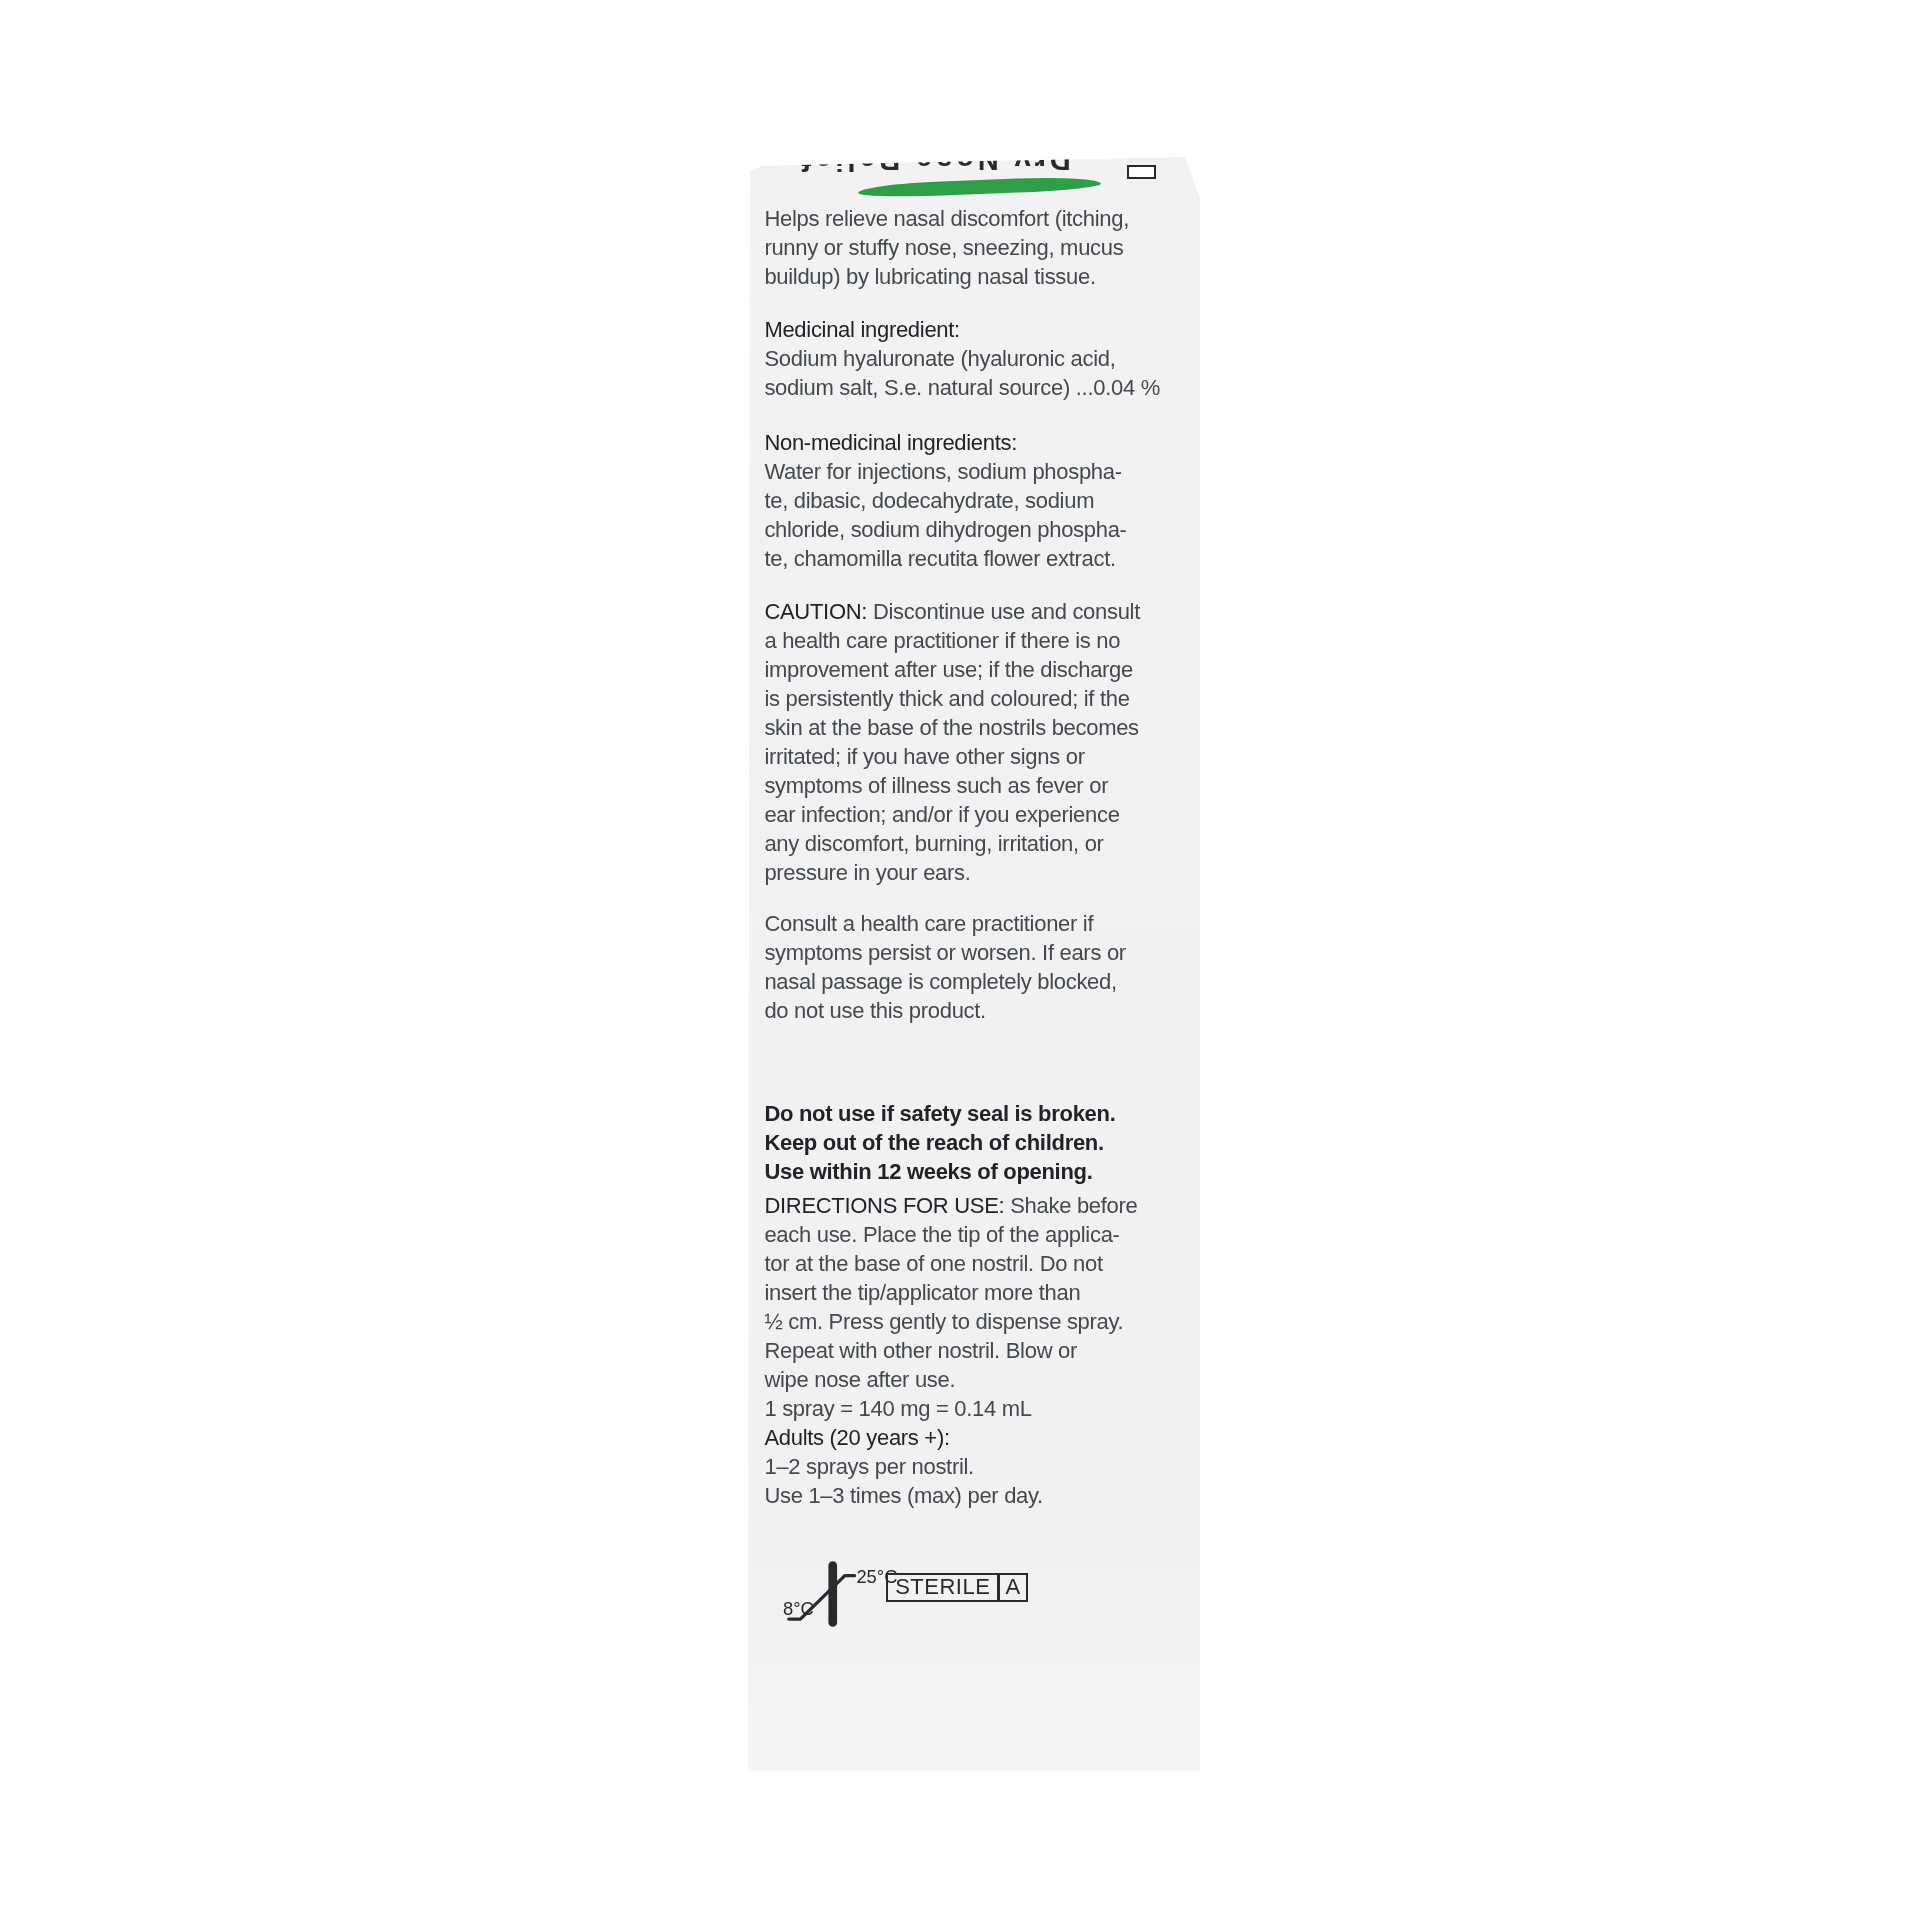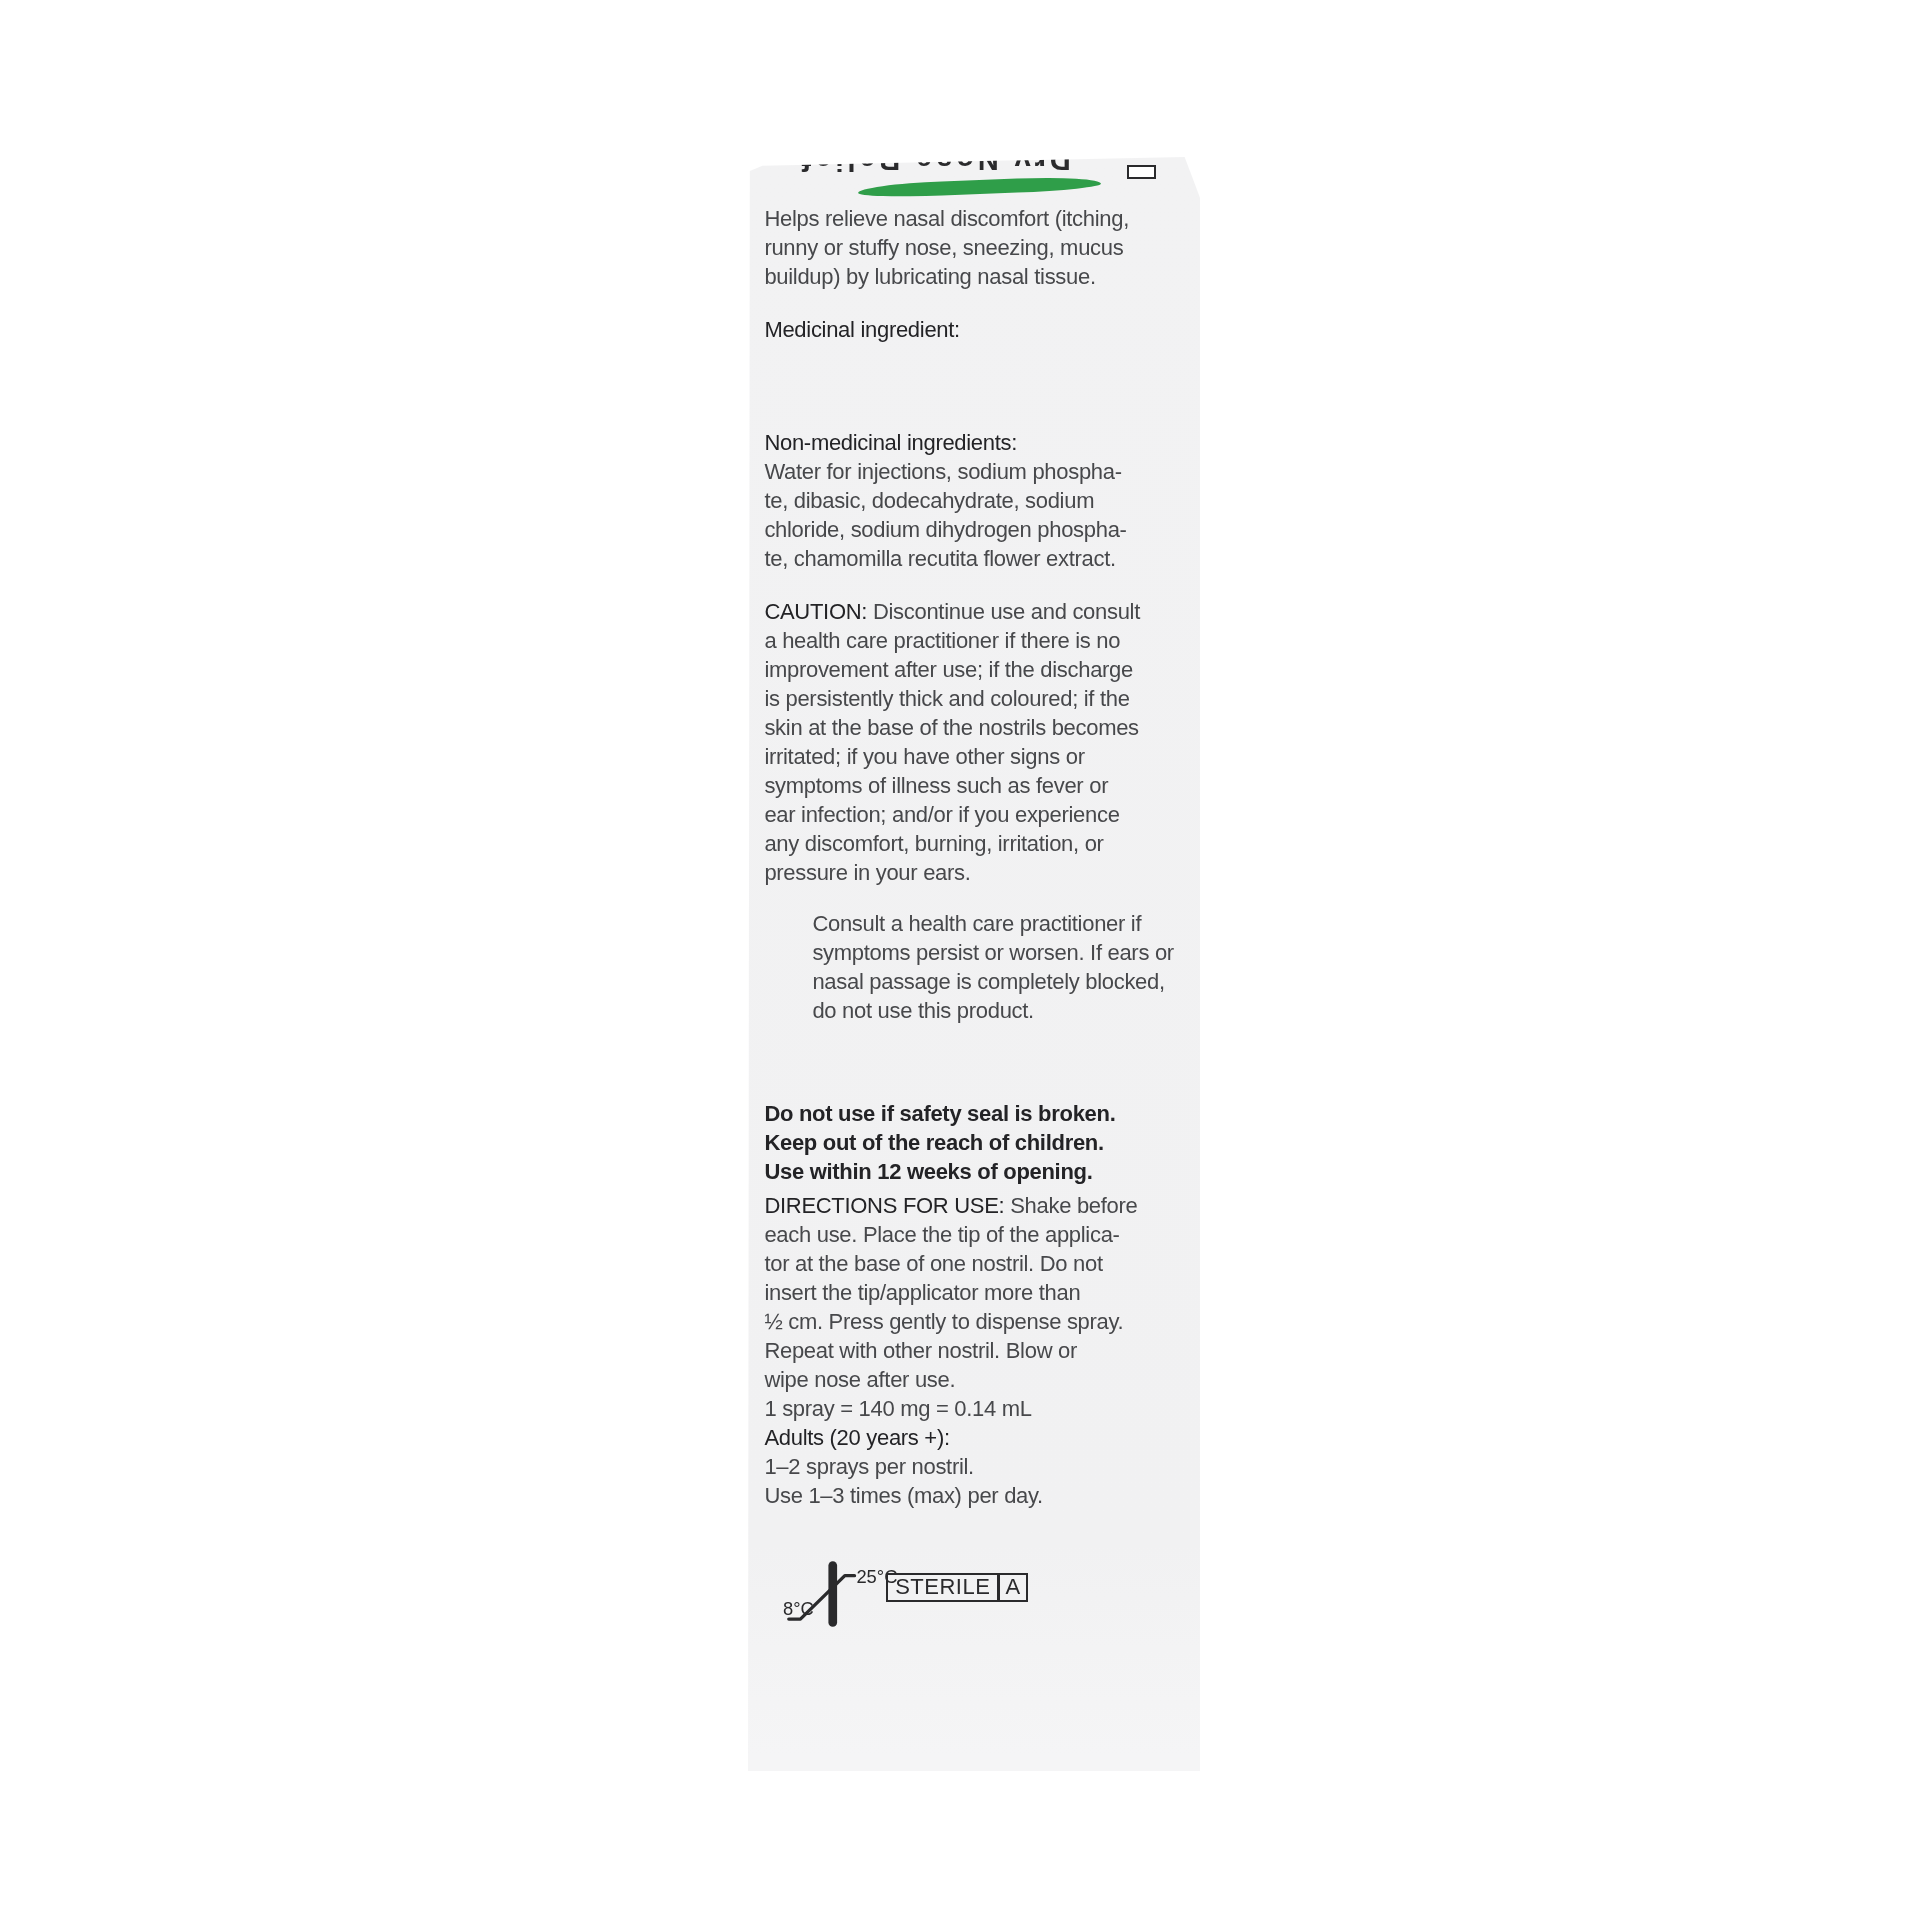--- a/index.html
+++ b/index.html
@@ -87,21 +87,21 @@
     color: #232326;
     font-weight: 400;
   }
   .sec .h { display: block; }
   .sec p { margin: 0; white-space: pre-line; }
   .sec.bold-block { color: #232326; font-weight: 700; margin-top: 48px; }
   .s-intro      { top: 50px; }
   .s-medicinal  { top: 161px; }
   .s-nonmed     { top: 274px; }
   .s-caution    { top: 443px; }
-  .s-consult    { top: 755px; margin-left: 48px; }
+  .s-consult    { top: 755px; }
   .s-warnings   { top: 897px; }
   .s-directions { top: 1037px; }
   .s-contact    { top: 1518px; }
   
   .icons-row {
     position: absolute;
     left: 16.4px;
     top: 1405px;
     width: 425px;
     height: 72px;
@@ -140,21 +140,22 @@
     <div class="flap">
       <div class="flap-text-row"><span class="flap-text">Dry Nose Relief</span></div>
       <div class="flap-swoosh"></div>
       <div class="flap-chip"></div>
     </div>
 
     <div class="sec s-intro"><p>Helps relieve nasal discomfort (itching,
 runny or stuffy nose, sneezing, mucus
 buildup) by lubricating nasal tissue.</p></div>
 
-    <div class="sec s-medicinal"><span class="h">Medicinal ingredient:</span></div>
+    <div class="sec s-medicinal"><span class="h">Medicinal ingredient:</span><p>Sodium hyaluronate (hyaluronic acid,
+sodium salt, S.e. natural source) ...0.04 %</p></div>
 
     <div class="sec s-nonmed"><span class="h">Non-medicinal ingredients:</span><p>Water for injections, sodium phospha-
 te, dibasic, dodecahydrate, sodium
 chloride, sodium dihydrogen phospha-
 te, chamomilla recutita flower extract.</p></div>
 
     <div class="sec s-caution"><p><b>CAUTION:</b><span> Discontinue use and consult
 a health care practitioner if there is no
 improvement after use; if the discharge
 is persistently thick and coloured; if the

